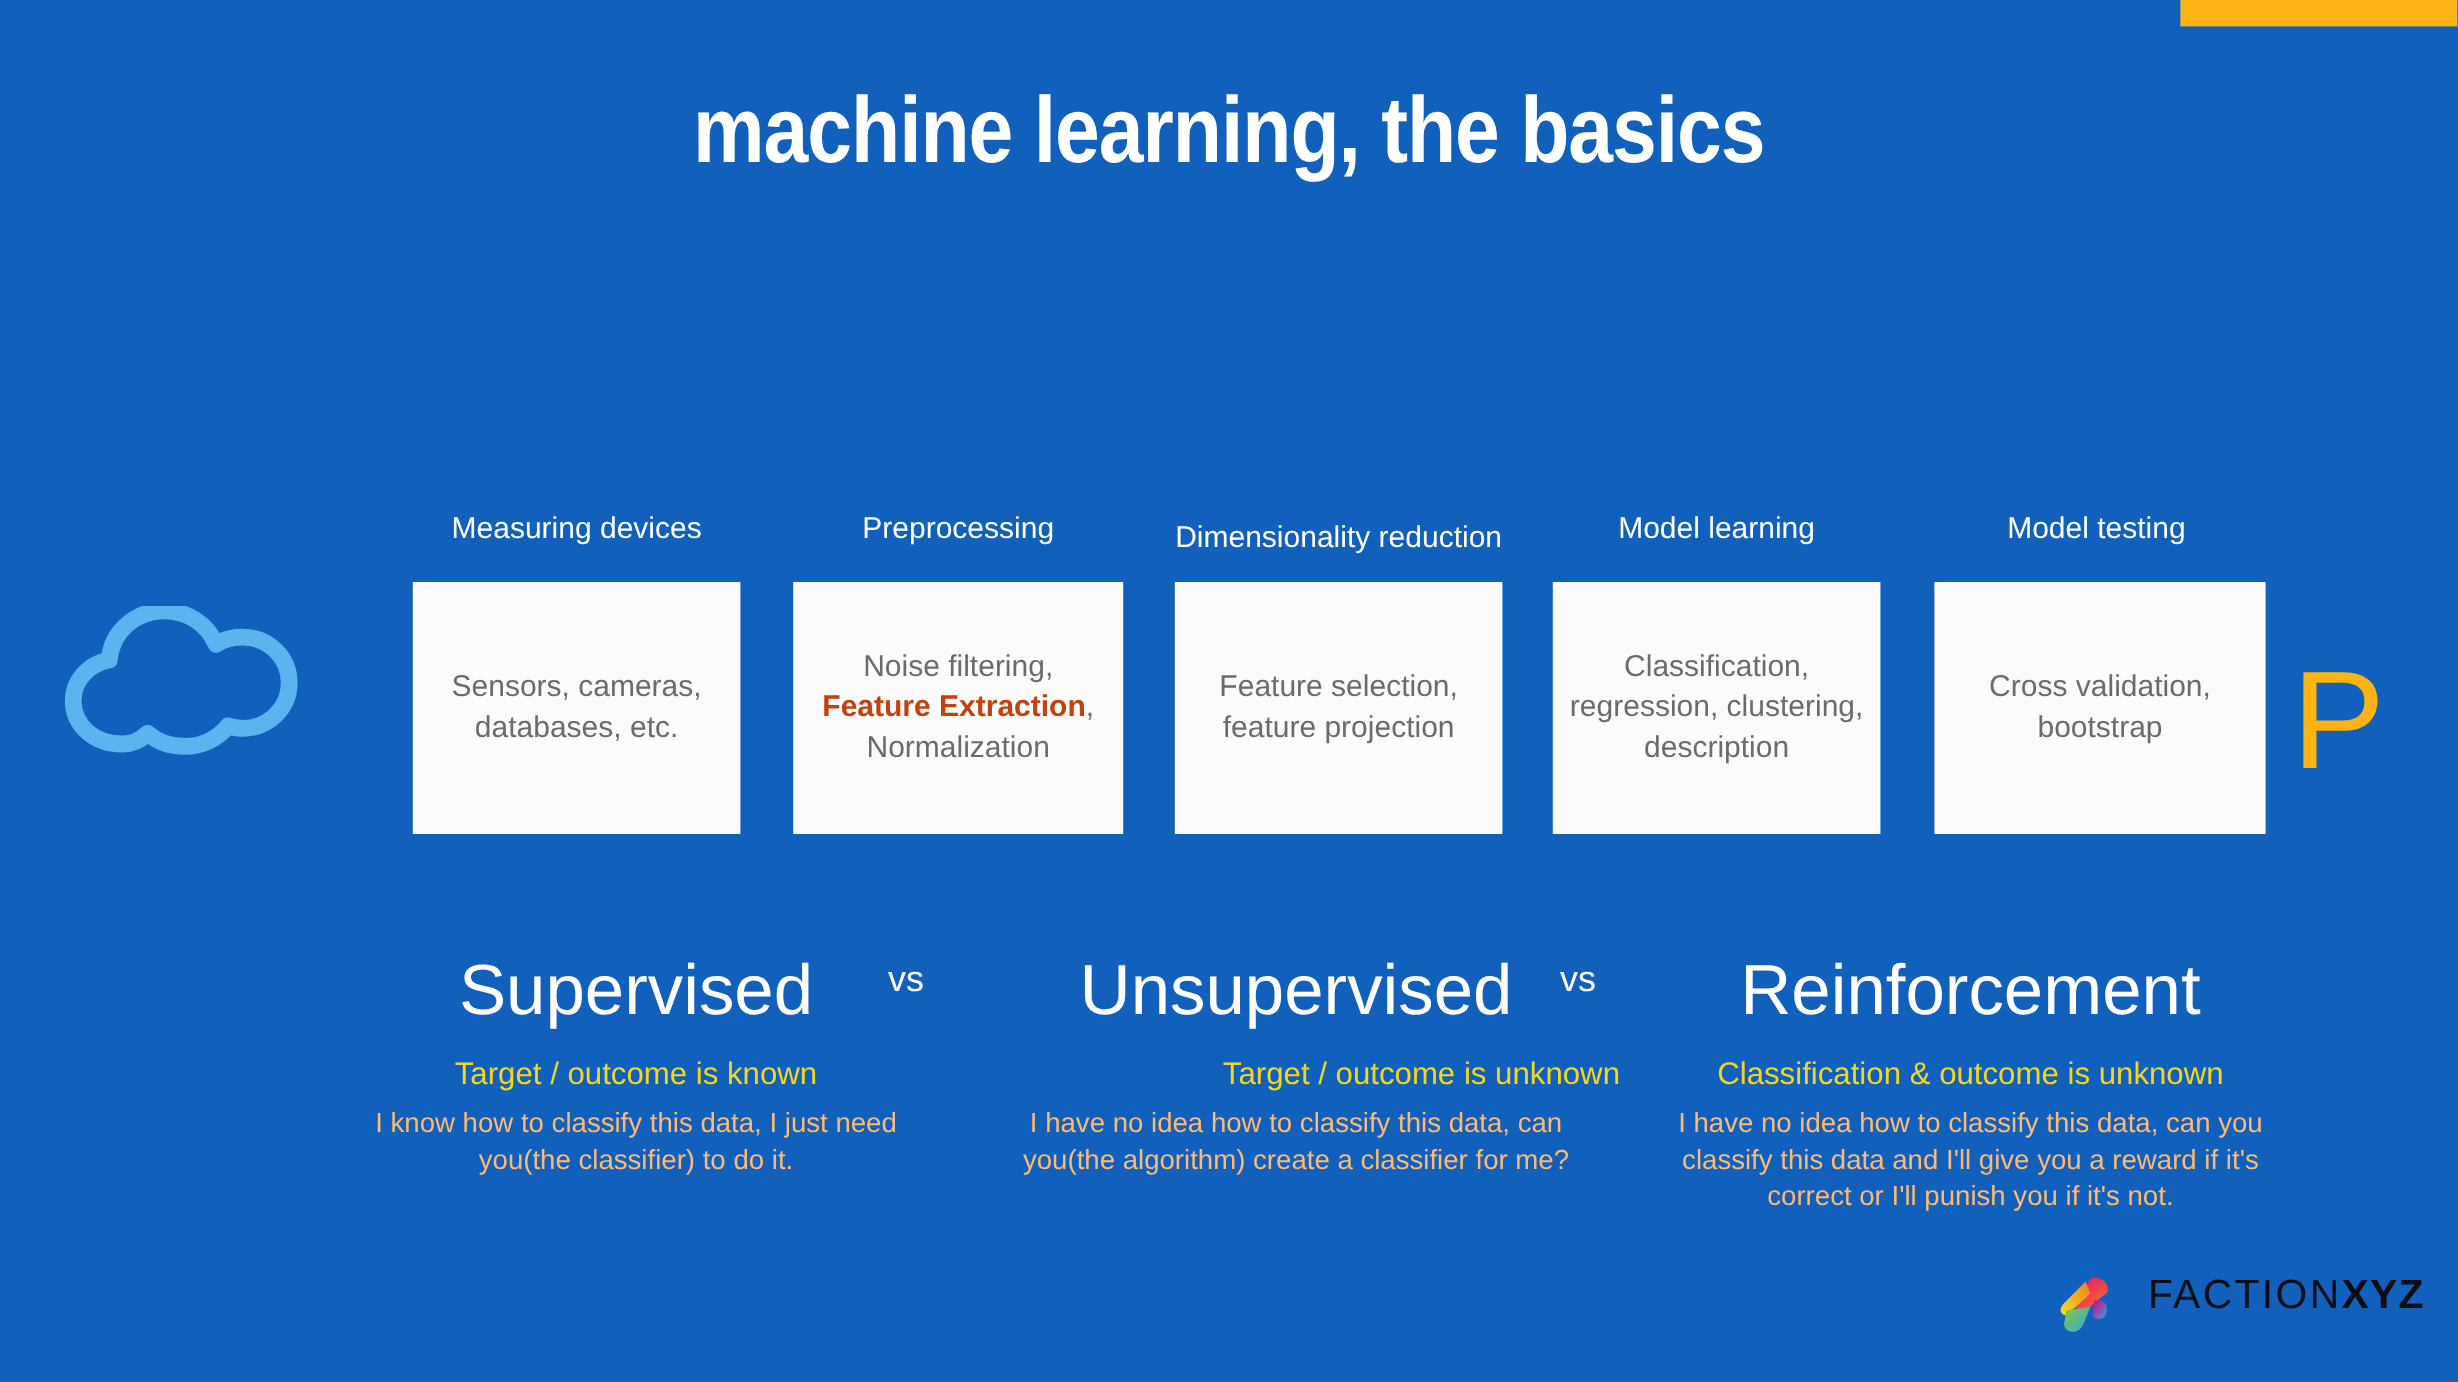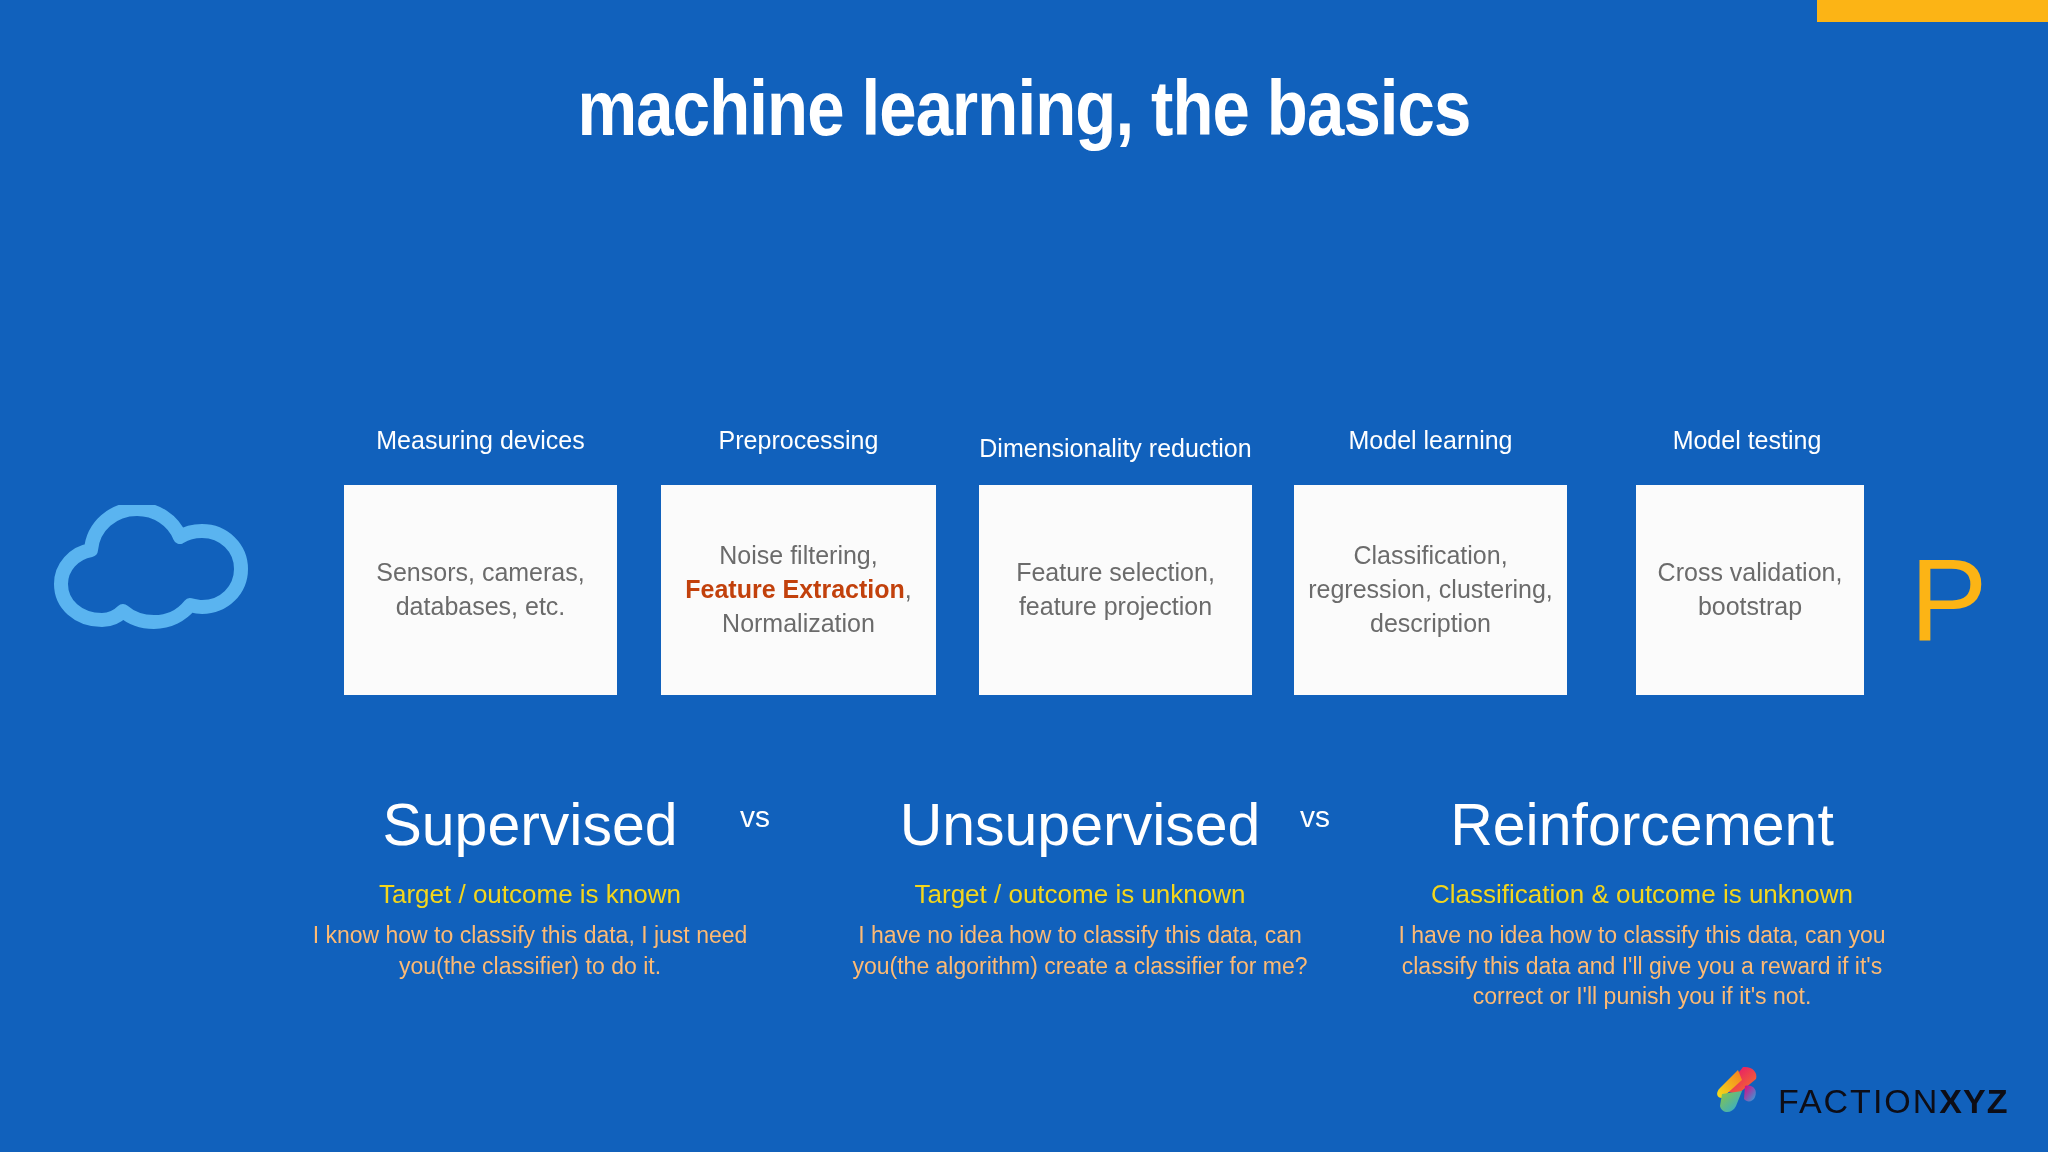--- a/index.html
+++ b/index.html
@@ -73,21 +73,21 @@
 
   
   #stage-1 .stage-box{ left:320px; width:273px; }
   #stage-1 .stage-label{ top:424px; left:320px; width:273px; }
   #stage-2 .stage-box{ left:637px; width:275px; }
   #stage-2 .stage-label{ top:424px; left:637px; width:275px; }
   #stage-3 .stage-box{ left:955px; width:273px; }
   #stage-3 .stage-label{ top:432px; left:940px; width:303px; }
   #stage-4 .stage-box{ left:1270px; width:273px; }
   #stage-4 .stage-label{ top:424px; left:1270px; width:273px; }
-  #stage-5 .stage-box{ left:1588px; width:228px;margin-left:24px; }
+  #stage-5 .stage-box{ left:1588px; width:276px; }
   #stage-5 .stage-label{ top:424px; left:1588px; width:270px; }
 
   
   .edge-letter{
     position:absolute;
     left:1910px; top:542px;
     color:#fcb415;
     font-size:116px;
     line-height:1;
     font-weight:normal;
@@ -125,38 +125,38 @@
     font-size:23px;
     line-height:1.33;
     text-align:center;
   }
 
   #cmp-1 .cmp-head{ left:290px; width:480px; top:16px; }
   #cmp-1 .cmp-sub { left:290px; width:480px; top:120px; }
   #cmp-1 .cmp-desc{ left:300px; width:460px; top:160px; }
 
   #cmp-2 .cmp-head{ left:810px; width:540px; top:16px; }
-  #cmp-2 .cmp-sub { left:810px; width:540px; top:120px; }
+  #cmp-2 .cmp-sub { left:810px; width:540px; top:120px;text-align:right; }
   #cmp-2 .cmp-desc{ left:828px; width:504px; top:160px; }
 
   #cmp-3 .cmp-head{ left:1372px; width:540px; top:16px; }
   #cmp-3 .cmp-sub { left:1372px; width:540px; top:120px; }
   #cmp-3 .cmp-desc{ left:1372px; width:540px; top:160px; }
 
   .vs-1{ left:720px; width:70px; top:42px; }
   .vs-2{ left:1280px; width:70px; top:42px; }
 
   
   .logo{
     position:absolute;
     left:1712px; top:1062px;
     height:56px;
     display:flex;
-    align-items:flex-end;
-    gap:12px;
+    align-items:flex-start;
+    gap:24px;
   }
   .logo-mark{ width:54px; height:54px; flex:0 0 auto; }
   .logo-text{
     font-size:34px;
     letter-spacing:2px;
     color:#0d0d16;
     line-height:1;
     white-space:nowrap;
   }
   .logo-text .lt-light{ font-weight:300; }

